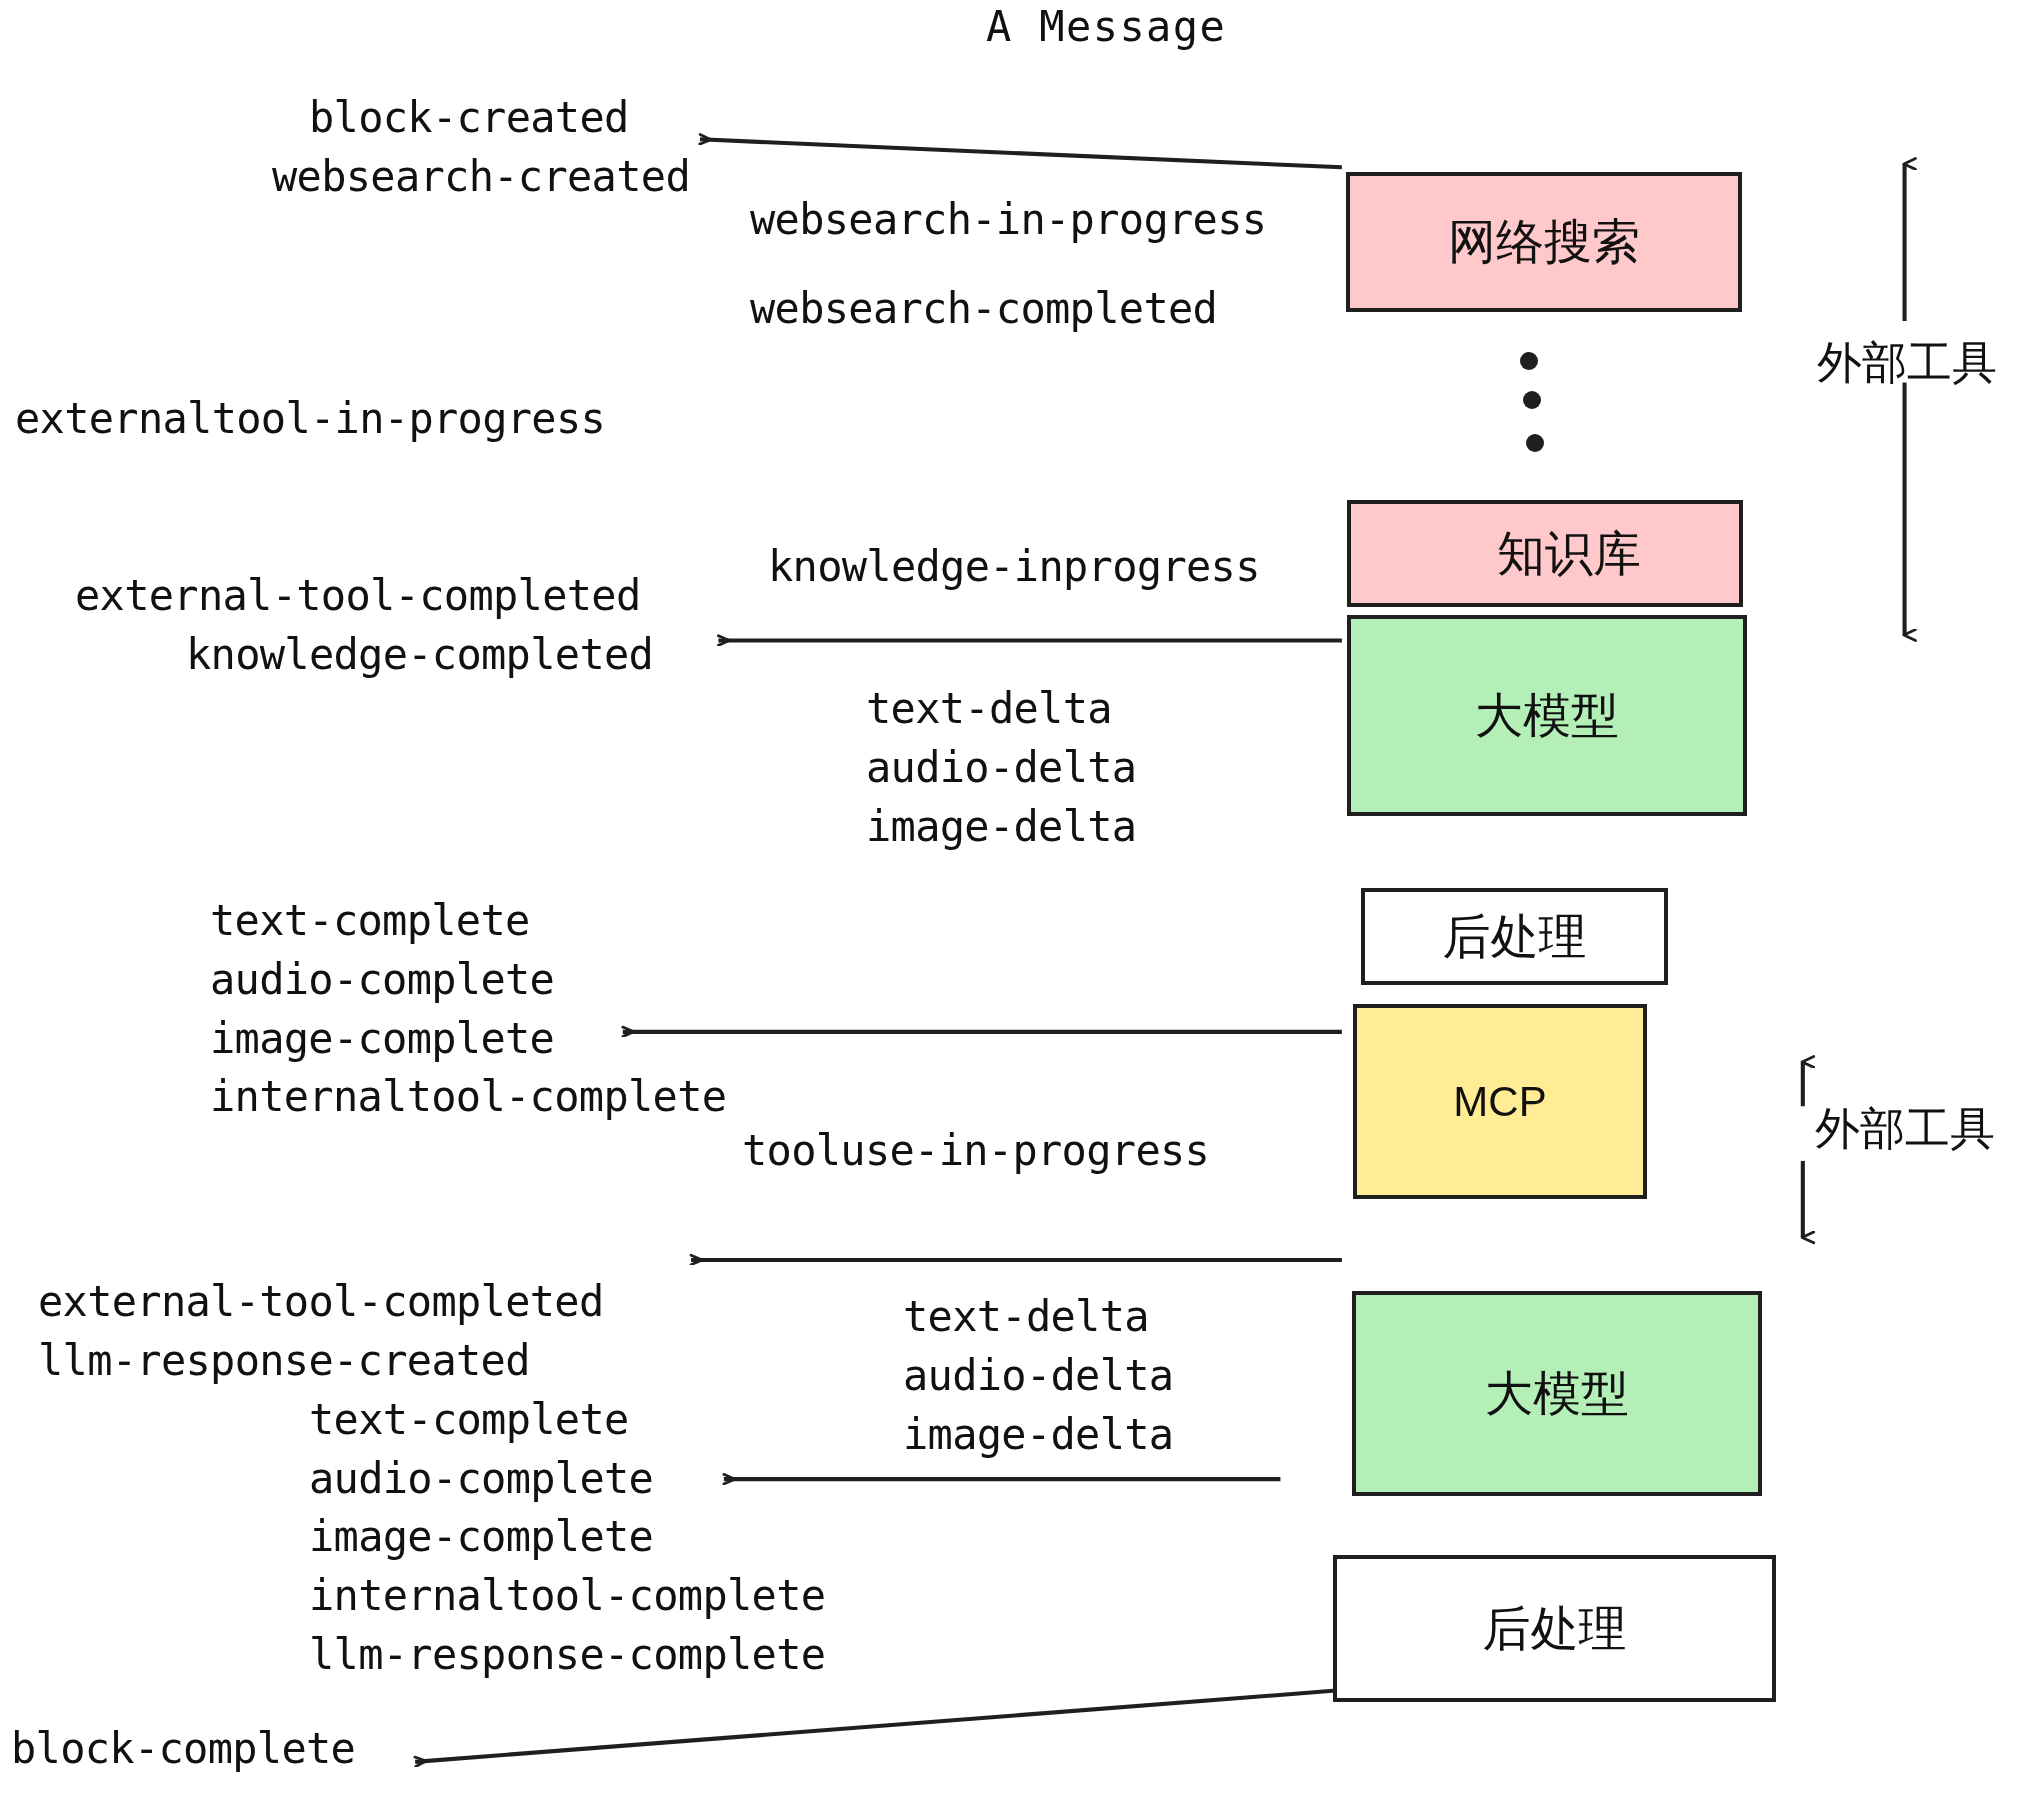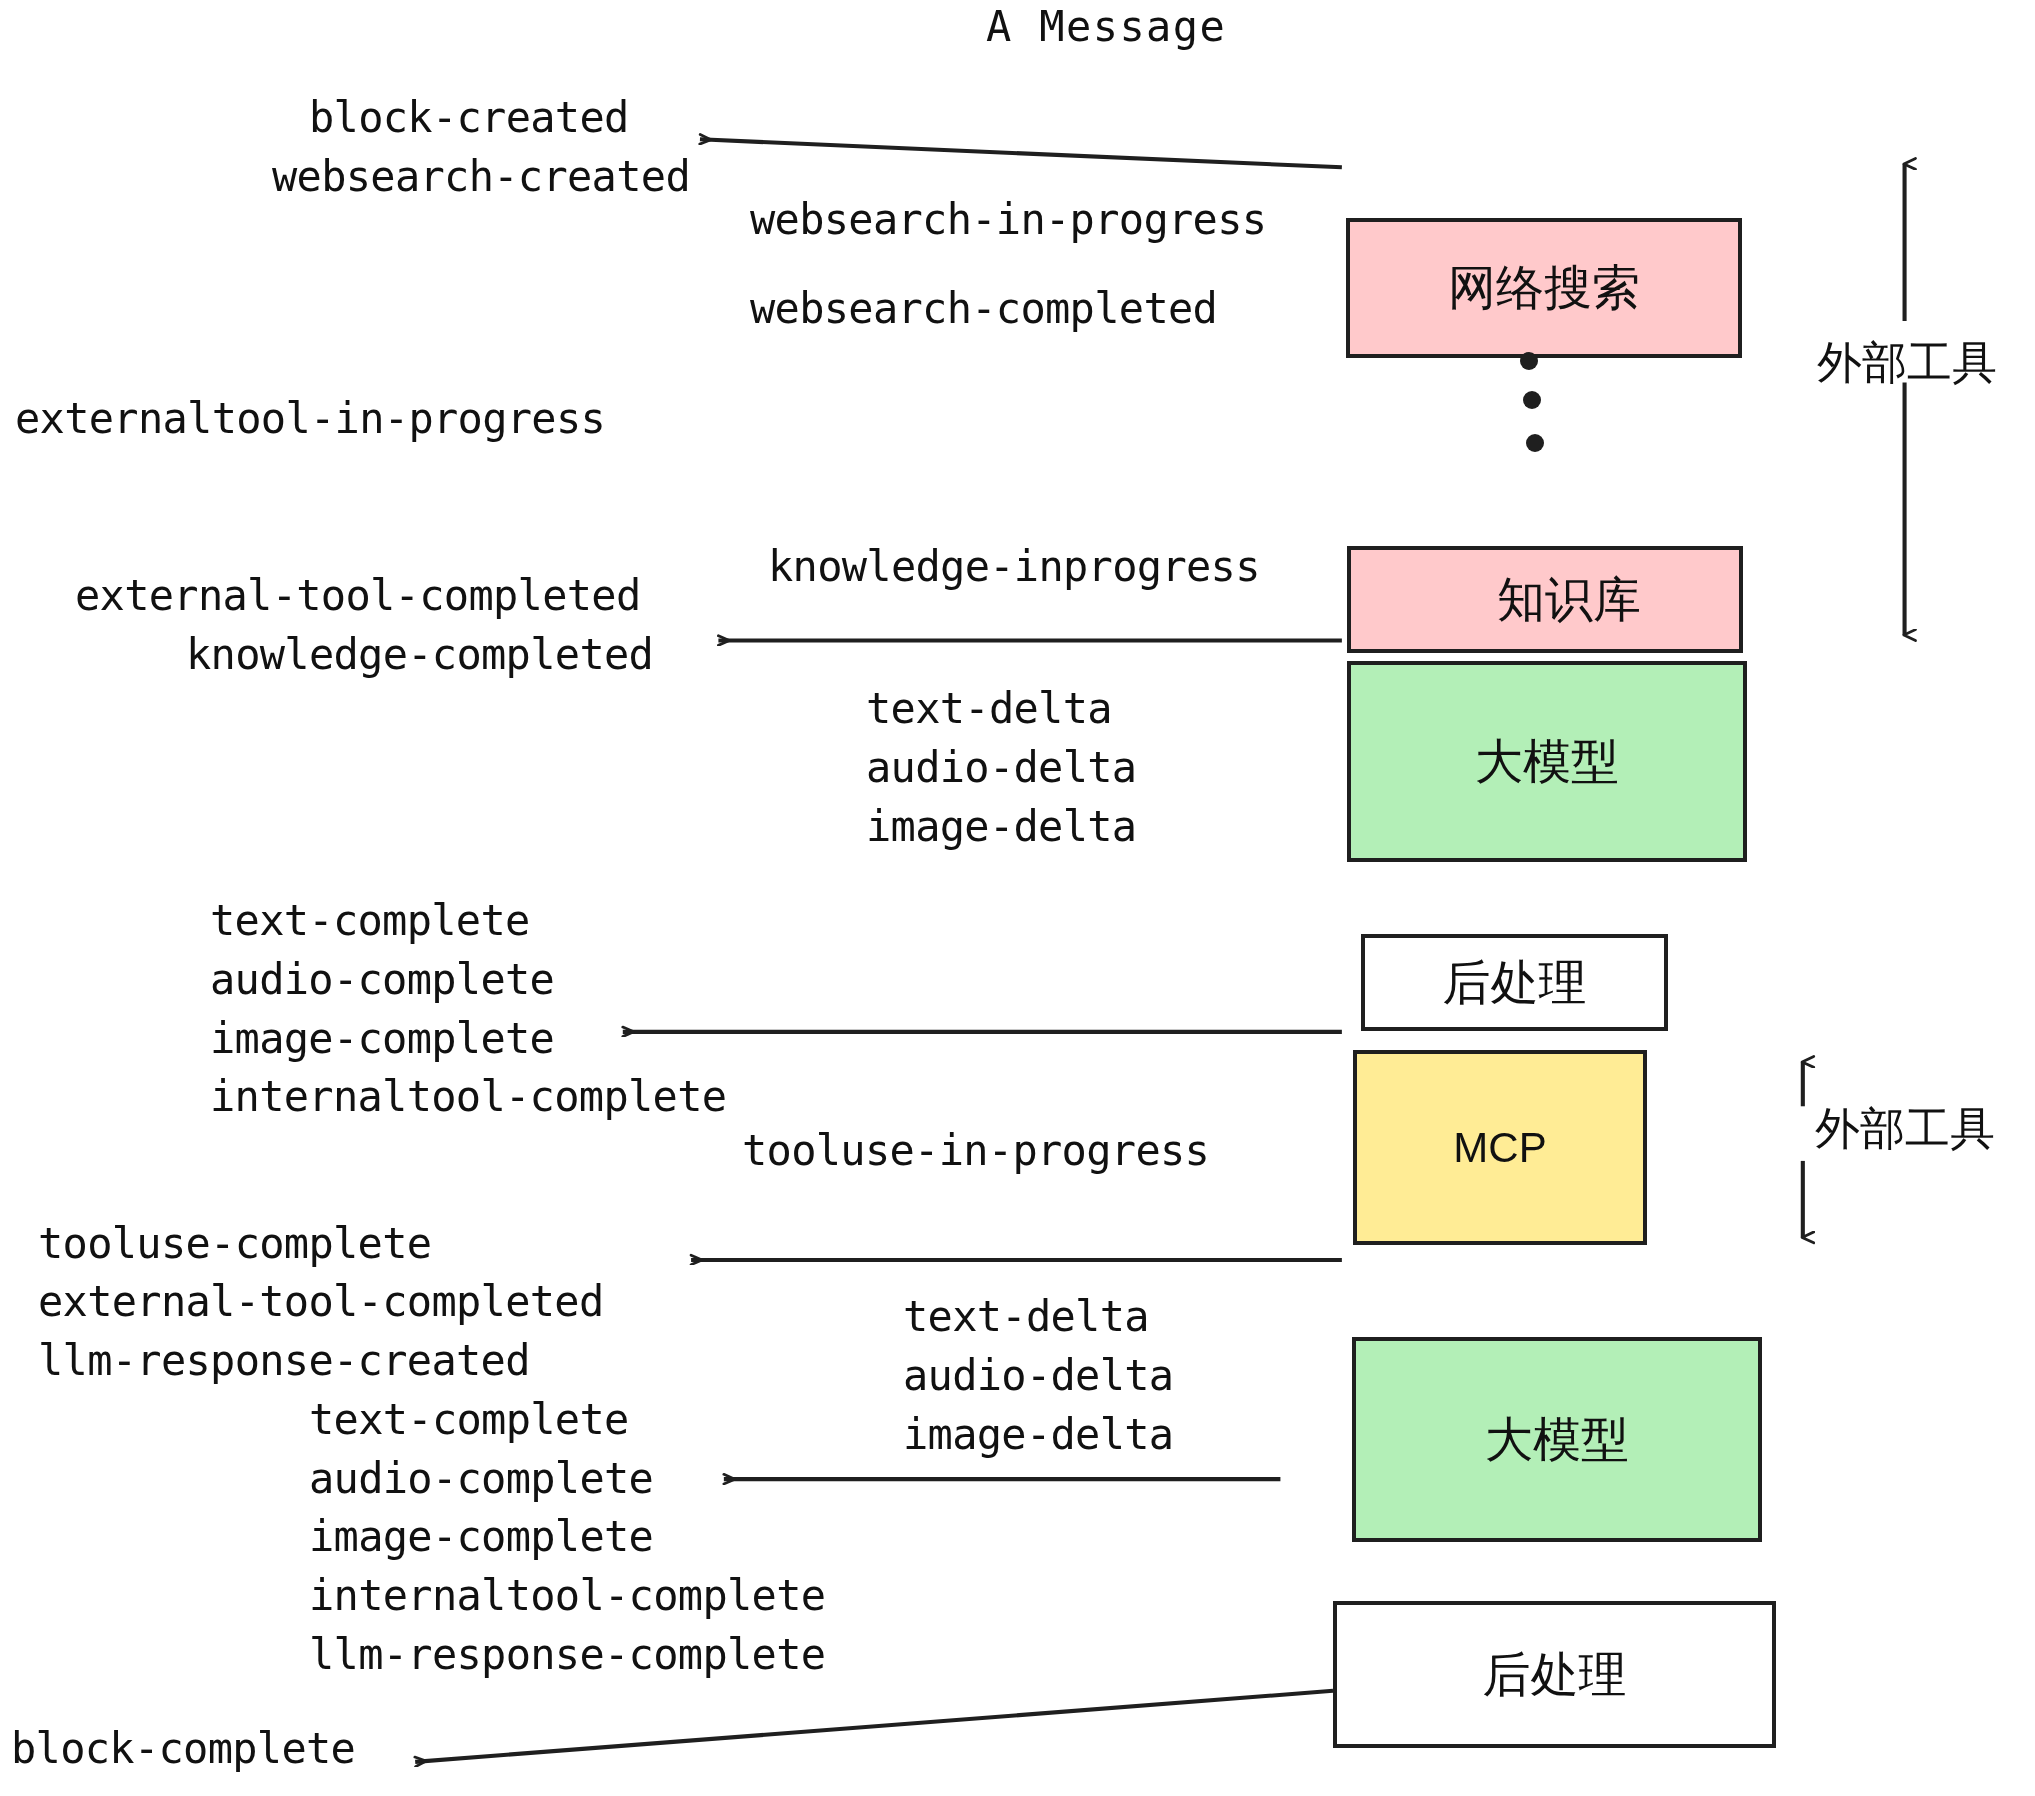--- a/index.html
+++ b/index.html
@@ -37,21 +37,20 @@
   .box {
     position: absolute;
     box-sizing: border-box;
     border: 4.8px solid #1f1f1f;
     display: flex;
     align-items: center;
     justify-content: center;
     font-family: "DejaVu Sans", "Liberation Sans", sans-serif;
     font-size: 48px;
     color: #111111;
-    margin-top: 46px;
   }
   .box.mono {
     font-family: Liberation Sans, sans-serif;
     font-size: 42px;
   }
   .dot {
     position: absolute;
     width: 18px;
     height: 18px;
     border-radius: 50%;
@@ -92,21 +91,20 @@
   <div class="ev" style="left:186px; top:634px;">knowledge-completed</div>
 
   <div class="ev" style="left:210px; top:900px;">text-complete</div>
 
   <div class="ev" style="left:210px; top:959px;">audio-complete</div>
 
   <div class="ev" style="left:210px; top:1018px;">image-complete</div>
 
   <div class="ev" style="left:210px; top:1076px;">internaltool-complete</div>
 
-  <div class="ev" style="left:38px; top:1223px;">tooluse-complete</div>
 
   <div class="ev" style="left:38px; top:1281px;">external-tool-completed</div>
 
   <div class="ev" style="left:38px; top:1340px;">llm-response-created</div>
 
   <div class="ev" style="left:309px; top:1399px;">text-complete</div>
 
   <div class="ev" style="left:309px; top:1458px;">audio-complete</div>
 
   <div class="ev" style="left:309px; top:1516px;">image-complete</div>

